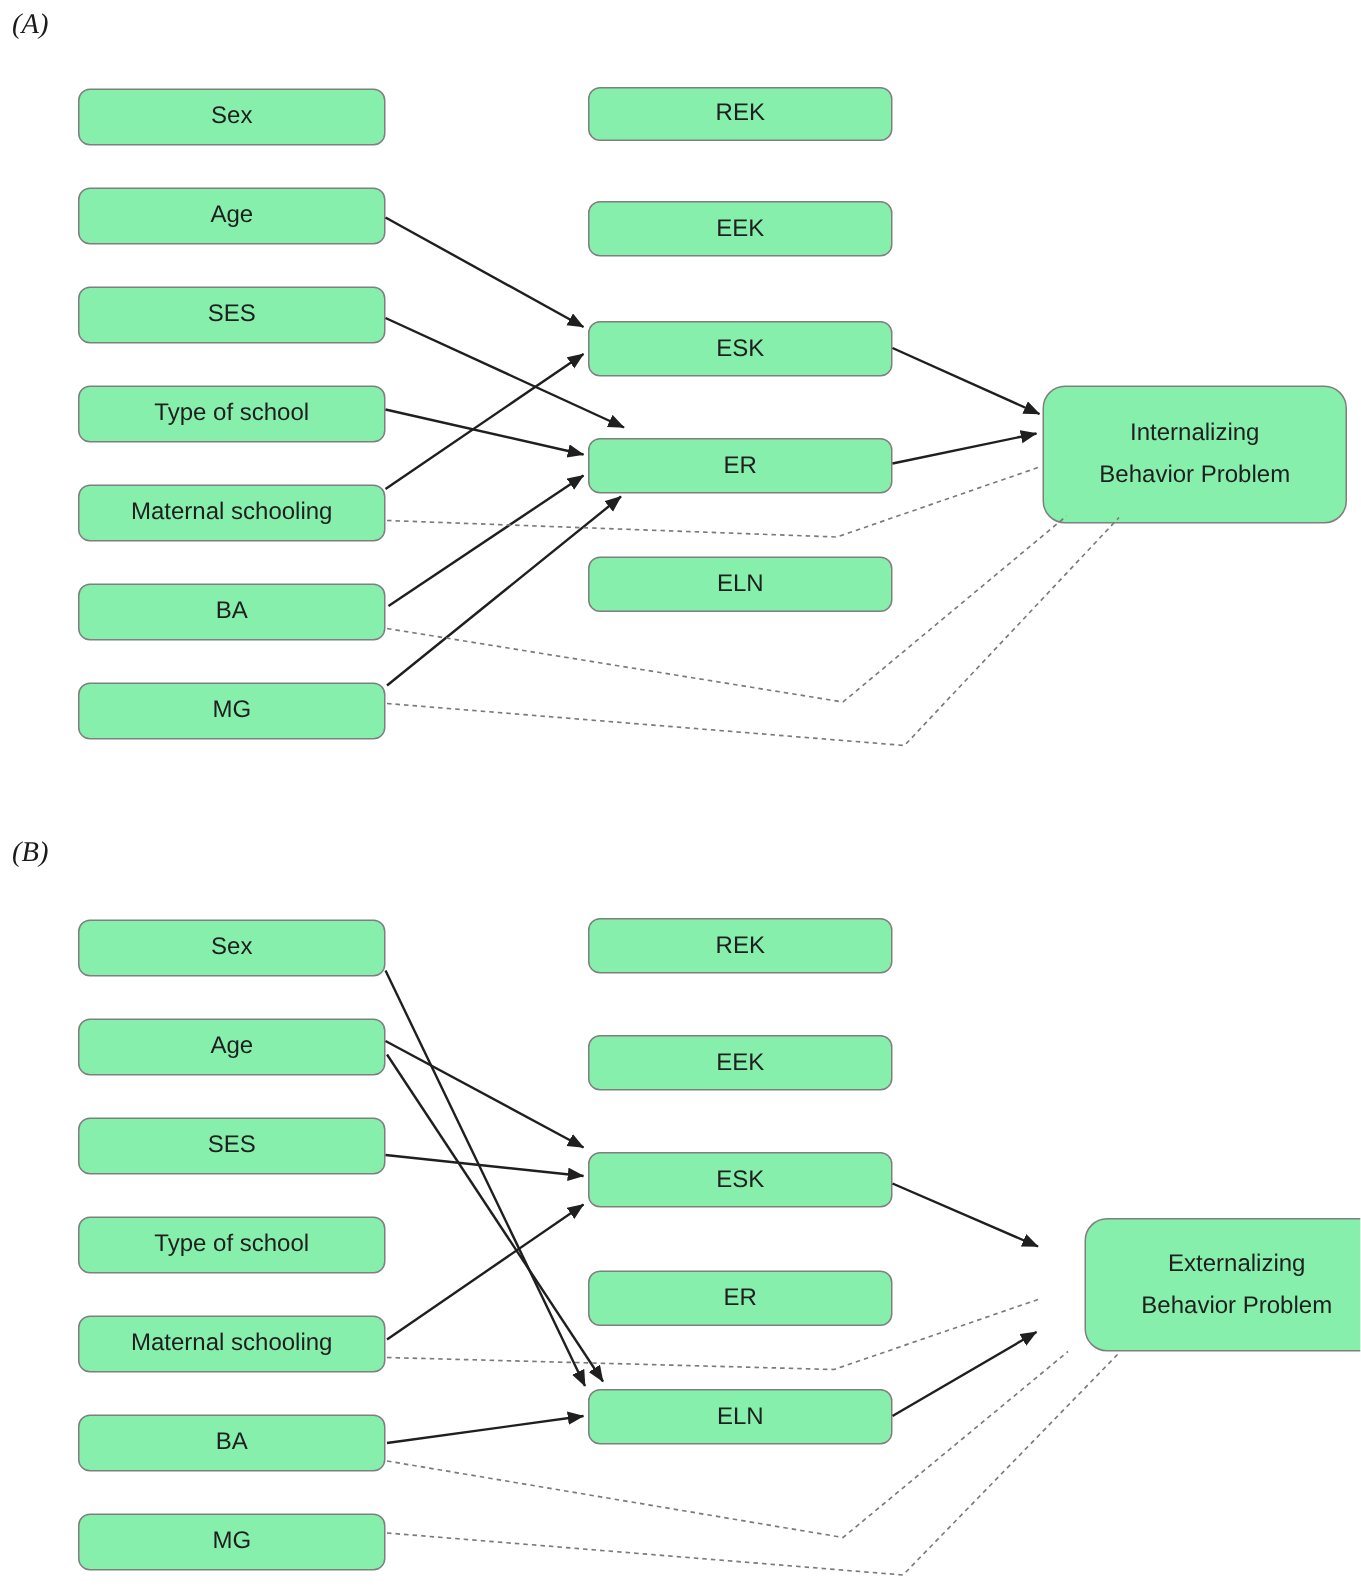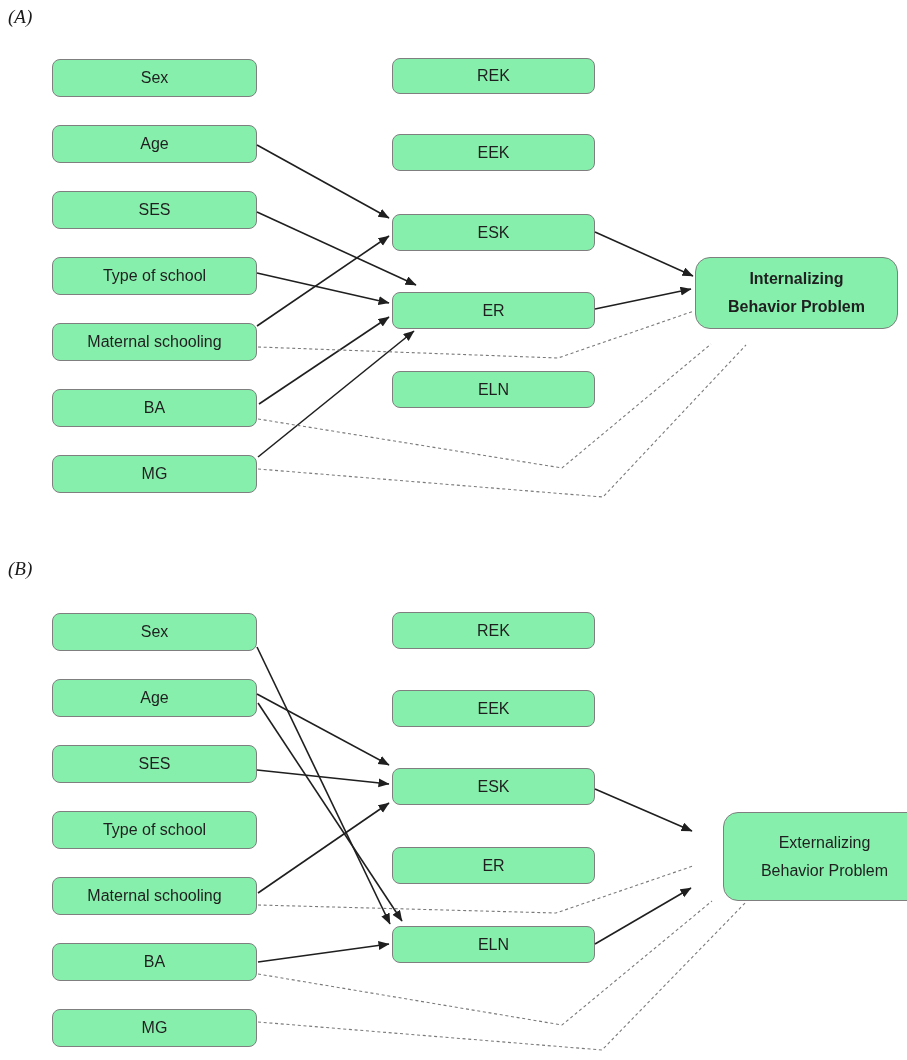--- a/index.html
+++ b/index.html
@@ -107,21 +107,21 @@
   <div class="node" style="left: 52px; top: 323px; width: 205px; height: 38px;">Maternal schooling</div>
   <div class="node" style="left: 52px; top: 389px; width: 205px; height: 38px;">BA</div>
   <div class="node" style="left: 52px; top: 455px; width: 205px; height: 38px;">MG</div>
 
   <div class="node" style="left: 392px; top: 58px; width: 203px; height: 36px;">REK</div>
   <div class="node" style="left: 392px; top: 134px; width: 203px; height: 37px;">EEK</div>
   <div class="node" style="left: 392px; top: 214px; width: 203px; height: 37px;">ESK</div>
   <div class="node" style="left: 392px; top: 292px; width: 203px; height: 37px;">ER</div>
   <div class="node" style="left: 392px; top: 371px; width: 203px; height: 37px;">ELN</div>
 
-  <div class="node outcome" style="left: 695px; top: 257px; width: 203px; height: 72px; font-weight: bold;">
+  <div class="node outcome" style="left: 695px; top: 257px; width: 203px; height: 92px;">
     <span>Internalizing</span>
     <span>Behavior Problem</span>
   </div>
 
   <div class="panel-label" style="left: 8px; top: 558px;">(B)</div>
 
   <div class="node" style="left: 52px; top: 613px; width: 205px; height: 38px;">Sex</div>
   <div class="node" style="left: 52px; top: 679px; width: 205px; height: 38px;">Age</div>
   <div class="node" style="left: 52px; top: 745px; width: 205px; height: 38px;">SES</div>
   <div class="node" style="left: 52px; top: 811px; width: 205px; height: 38px;">Type of school</div>

